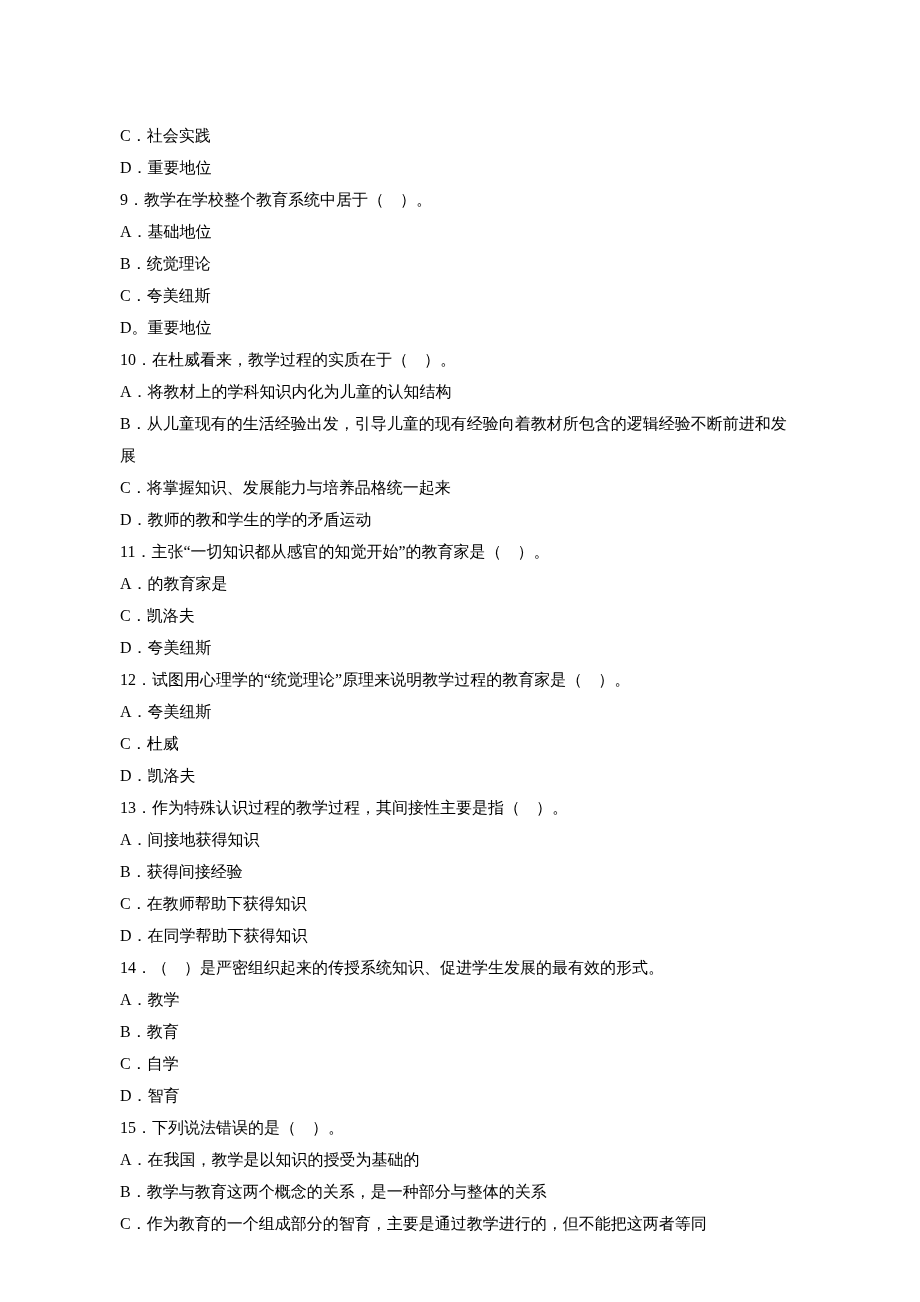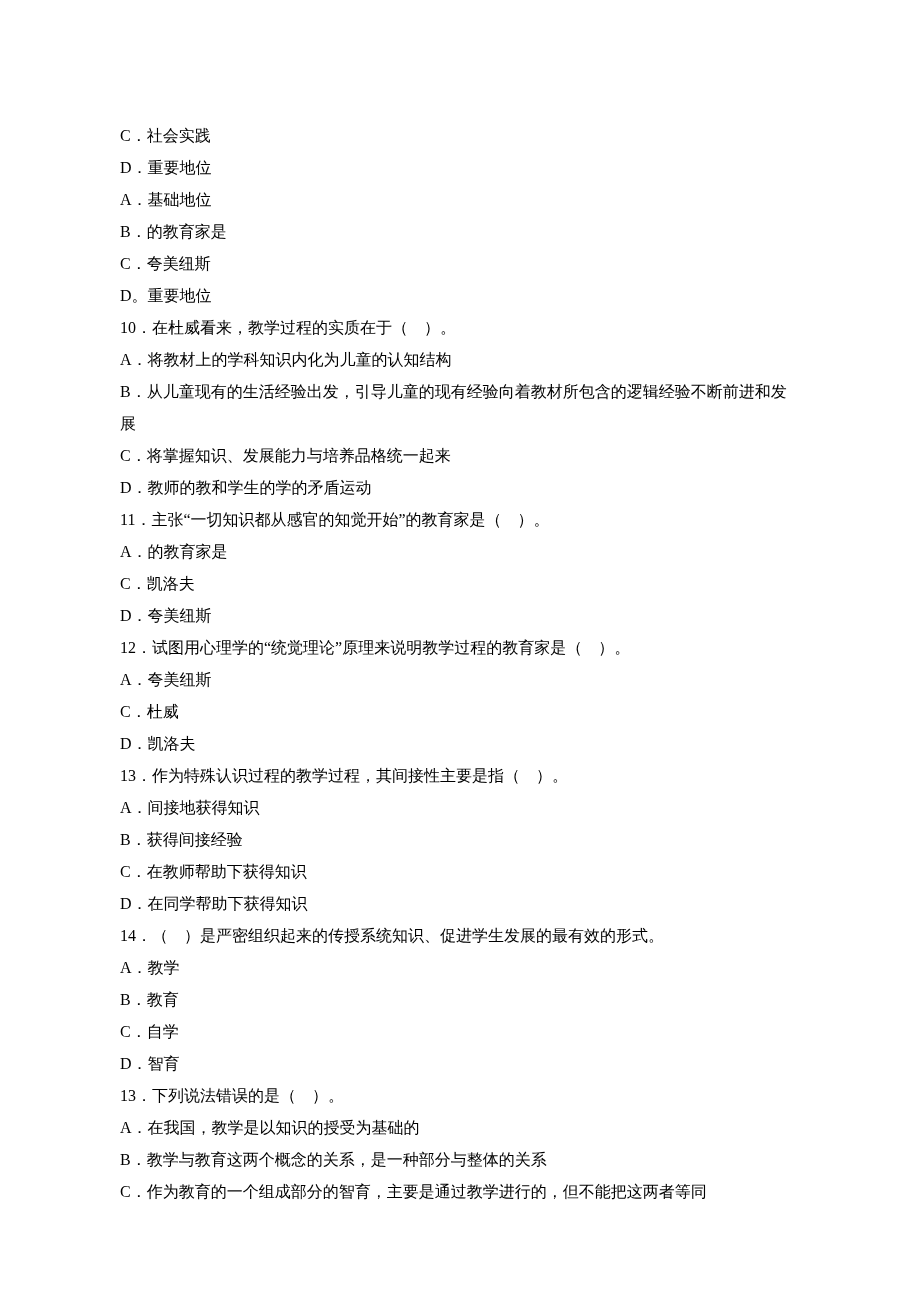--- a/index.html
+++ b/index.html
@@ -22,22 +22,23 @@
     white-space: normal;
     word-break: break-word;
   }
 </style>
 </head>
 <body>
 
 <div class="page">
   <div class="line">C．社会实践</div>
   <div class="line">D．重要地位</div>
+  <div class="line">9．教学在学校整个教育系统中居于（　）。</div>
   <div class="line">A．基础地位</div>
-  <div class="line">B．的教育家是</div>
+  <div class="line">B．统觉理论</div>
   <div class="line">C．夸美纽斯</div>
   <div class="line">D。重要地位</div>
   <div class="line">10．在杜威看来，教学过程的实质在于（　）。</div>
   <div class="line">A．将教材上的学科知识内化为儿童的认知结构</div>
   <div class="line">B．从儿童现有的生活经验出发，引导儿童的现有经验向着教材所包含的逻辑经验不断前进和发展</div>
   <div class="line">C．将掌握知识、发展能力与培养品格统一起来</div>
   <div class="line">D．教师的教和学生的学的矛盾运动</div>
   <div class="line">11．主张“一切知识都从感官的知觉开始”的教育家是（　）。</div>
   <div class="line">A．的教育家是</div>
   <div class="line">C．凯洛夫</div>
@@ -49,17 +50,17 @@
   <div class="line">13．作为特殊认识过程的教学过程，其间接性主要是指（　）。</div>
   <div class="line">A．间接地获得知识</div>
   <div class="line">B．获得间接经验</div>
   <div class="line">C．在教师帮助下获得知识</div>
   <div class="line">D．在同学帮助下获得知识</div>
   <div class="line">14．（　）是严密组织起来的传授系统知识、促进学生发展的最有效的形式。</div>
   <div class="line">A．教学</div>
   <div class="line">B．教育</div>
   <div class="line">C．自学</div>
   <div class="line">D．智育</div>
-  <div class="line">13．下列说法错误的是（　）。</div>
+  <div class="line">15．下列说法错误的是（　）。</div>
   <div class="line">A．在我国，教学是以知识的授受为基础的</div>
   <div class="line">B．教学与教育这两个概念的关系，是一种部分与整体的关系</div>
   <div class="line">C．作为教育的一个组成部分的智育，主要是通过教学进行的，但不能把这两者等同</div>
 </div>
 
 </body></html>

